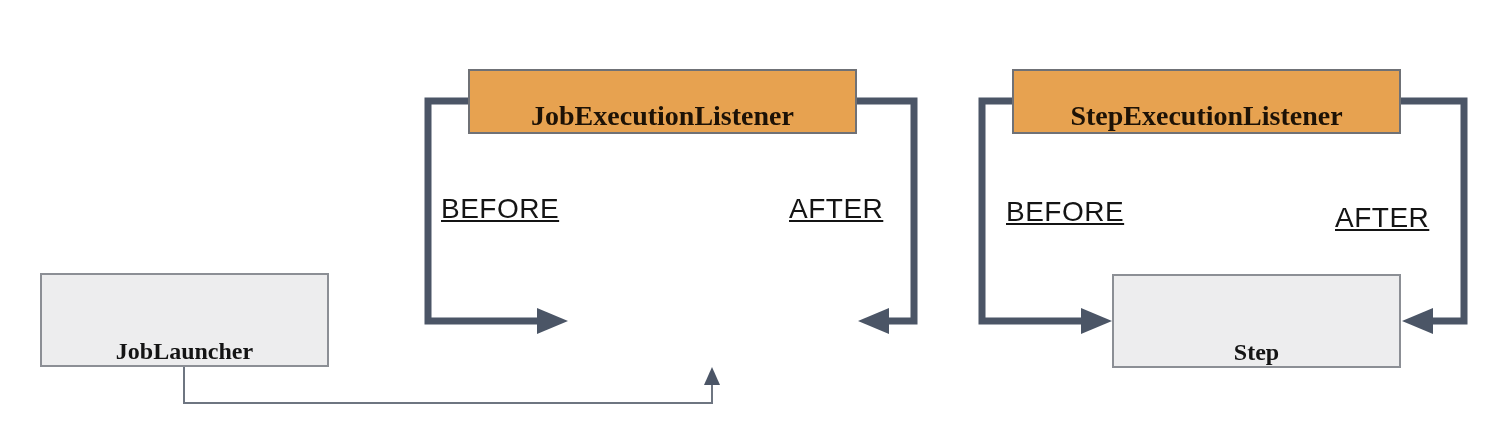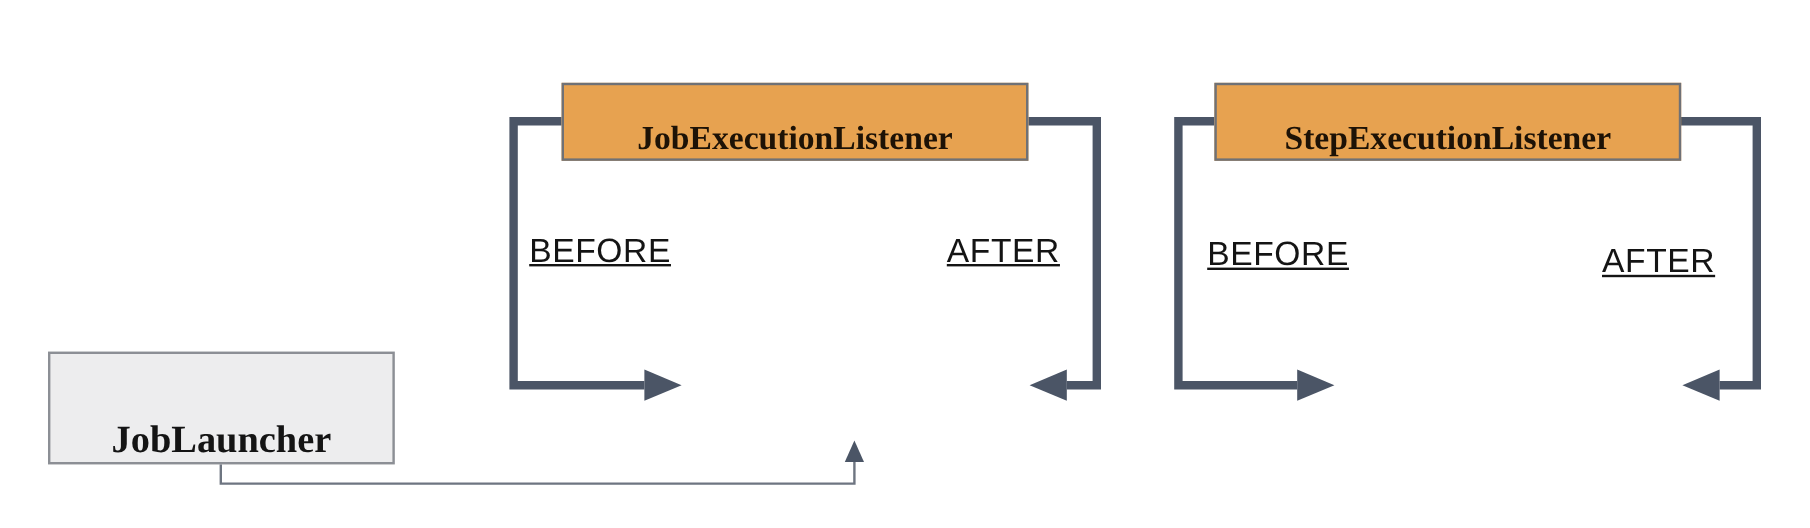--- a/index.html
+++ b/index.html
@@ -57,24 +57,23 @@
     border: 2px solid var(--listener-border);
     color: var(--listener-text);
     font-size: 28px;
     width: 389px;
     height: 65px;
   }
   .component-box {
     background: var(--component-fill);
     border: 2px solid var(--component-border);
     color: var(--text);
-    font-size: 32px;
+    font-size: 24px;
     width: 289px;
     height: 94px;
-    margin-top: 20px;
   }
   .edge-label {
     position: absolute;
     font-size: 28px;
     letter-spacing: 0.5px;
     color: var(--text);
     white-space: nowrap;
     text-decoration: underline;
   }
   #listener-job   { left: 468px;  top: 69px; }
@@ -116,20 +115,23 @@
 
   <div id="listener-step" class="box listener-box">
     <span>StepExecutionListener</span>
   </div>
 
   <div id="box-launcher" class="box component-box">
     <span>JobLauncher</span>
   </div>
 
 
+  <div id="box-step" class="box component-box">
+    <span>Step</span>
+  </div>
 
   <div id="label-job-before" class="edge-label">BEFORE</div>
 
   <div id="label-job-after" class="edge-label">AFTER</div>
 
   <div id="label-step-before" class="edge-label">BEFORE</div>
 
   <div id="label-step-after" class="edge-label">AFTER</div>
 
 </div>

